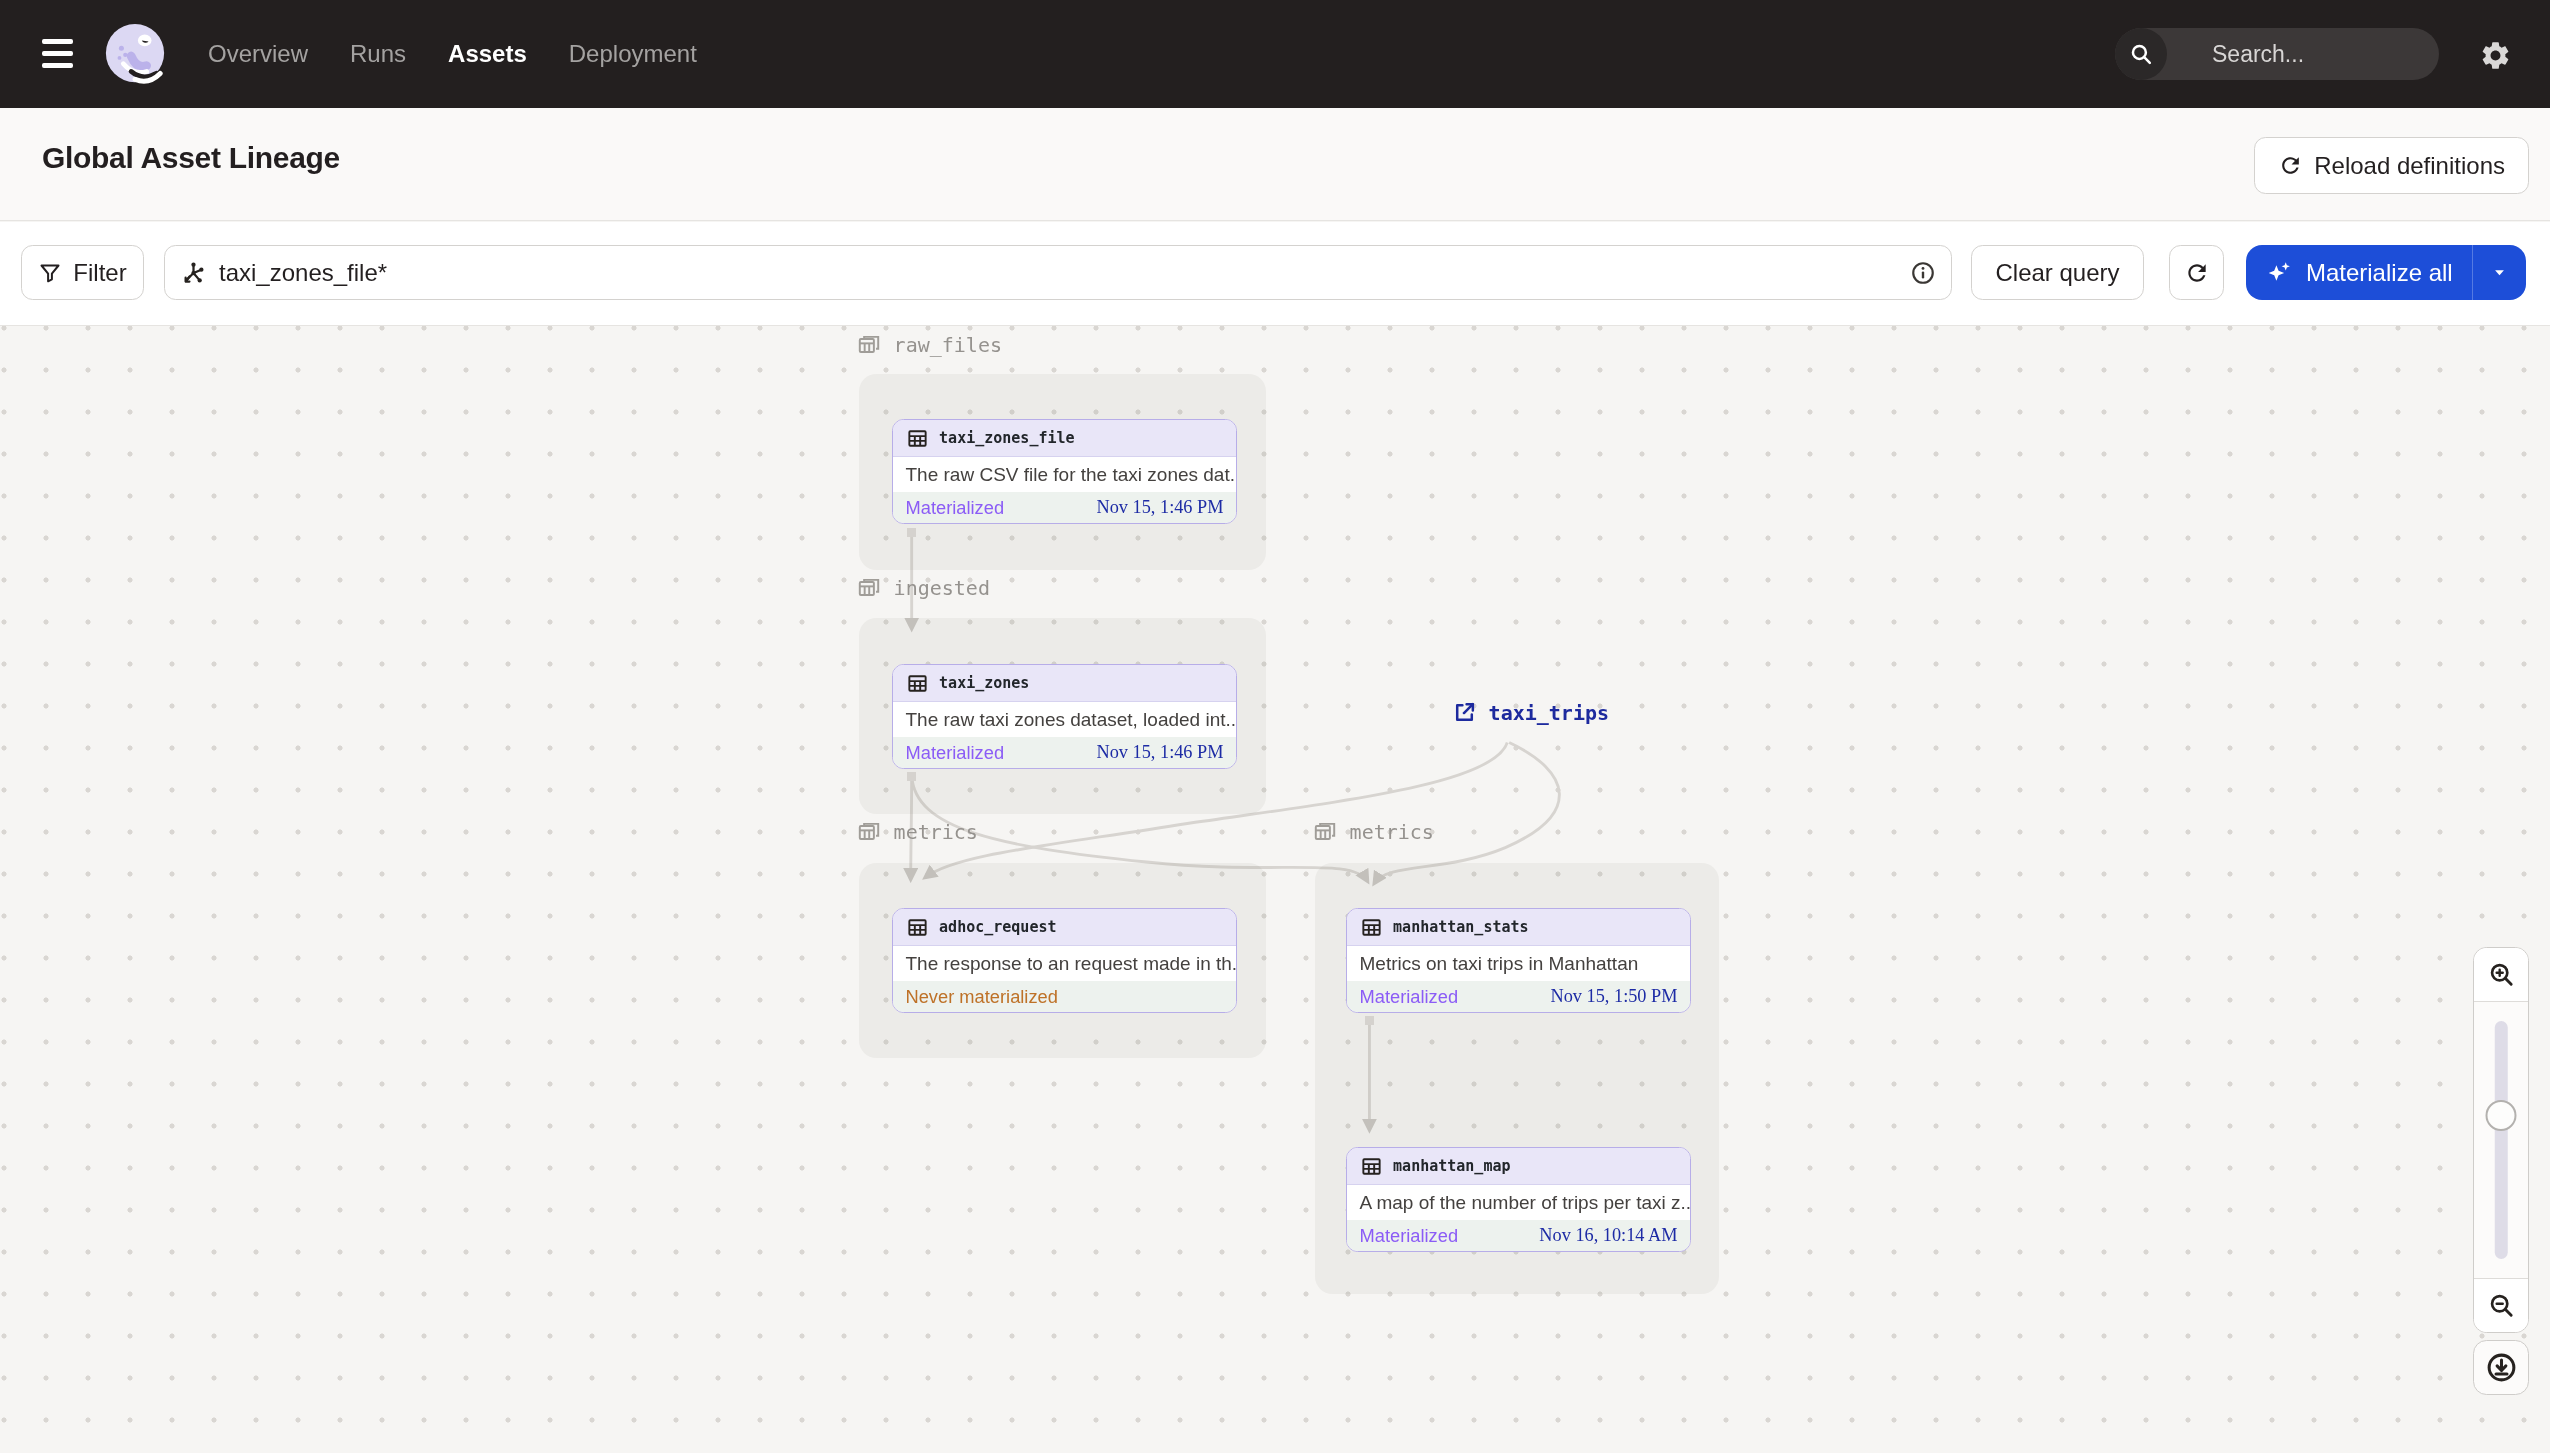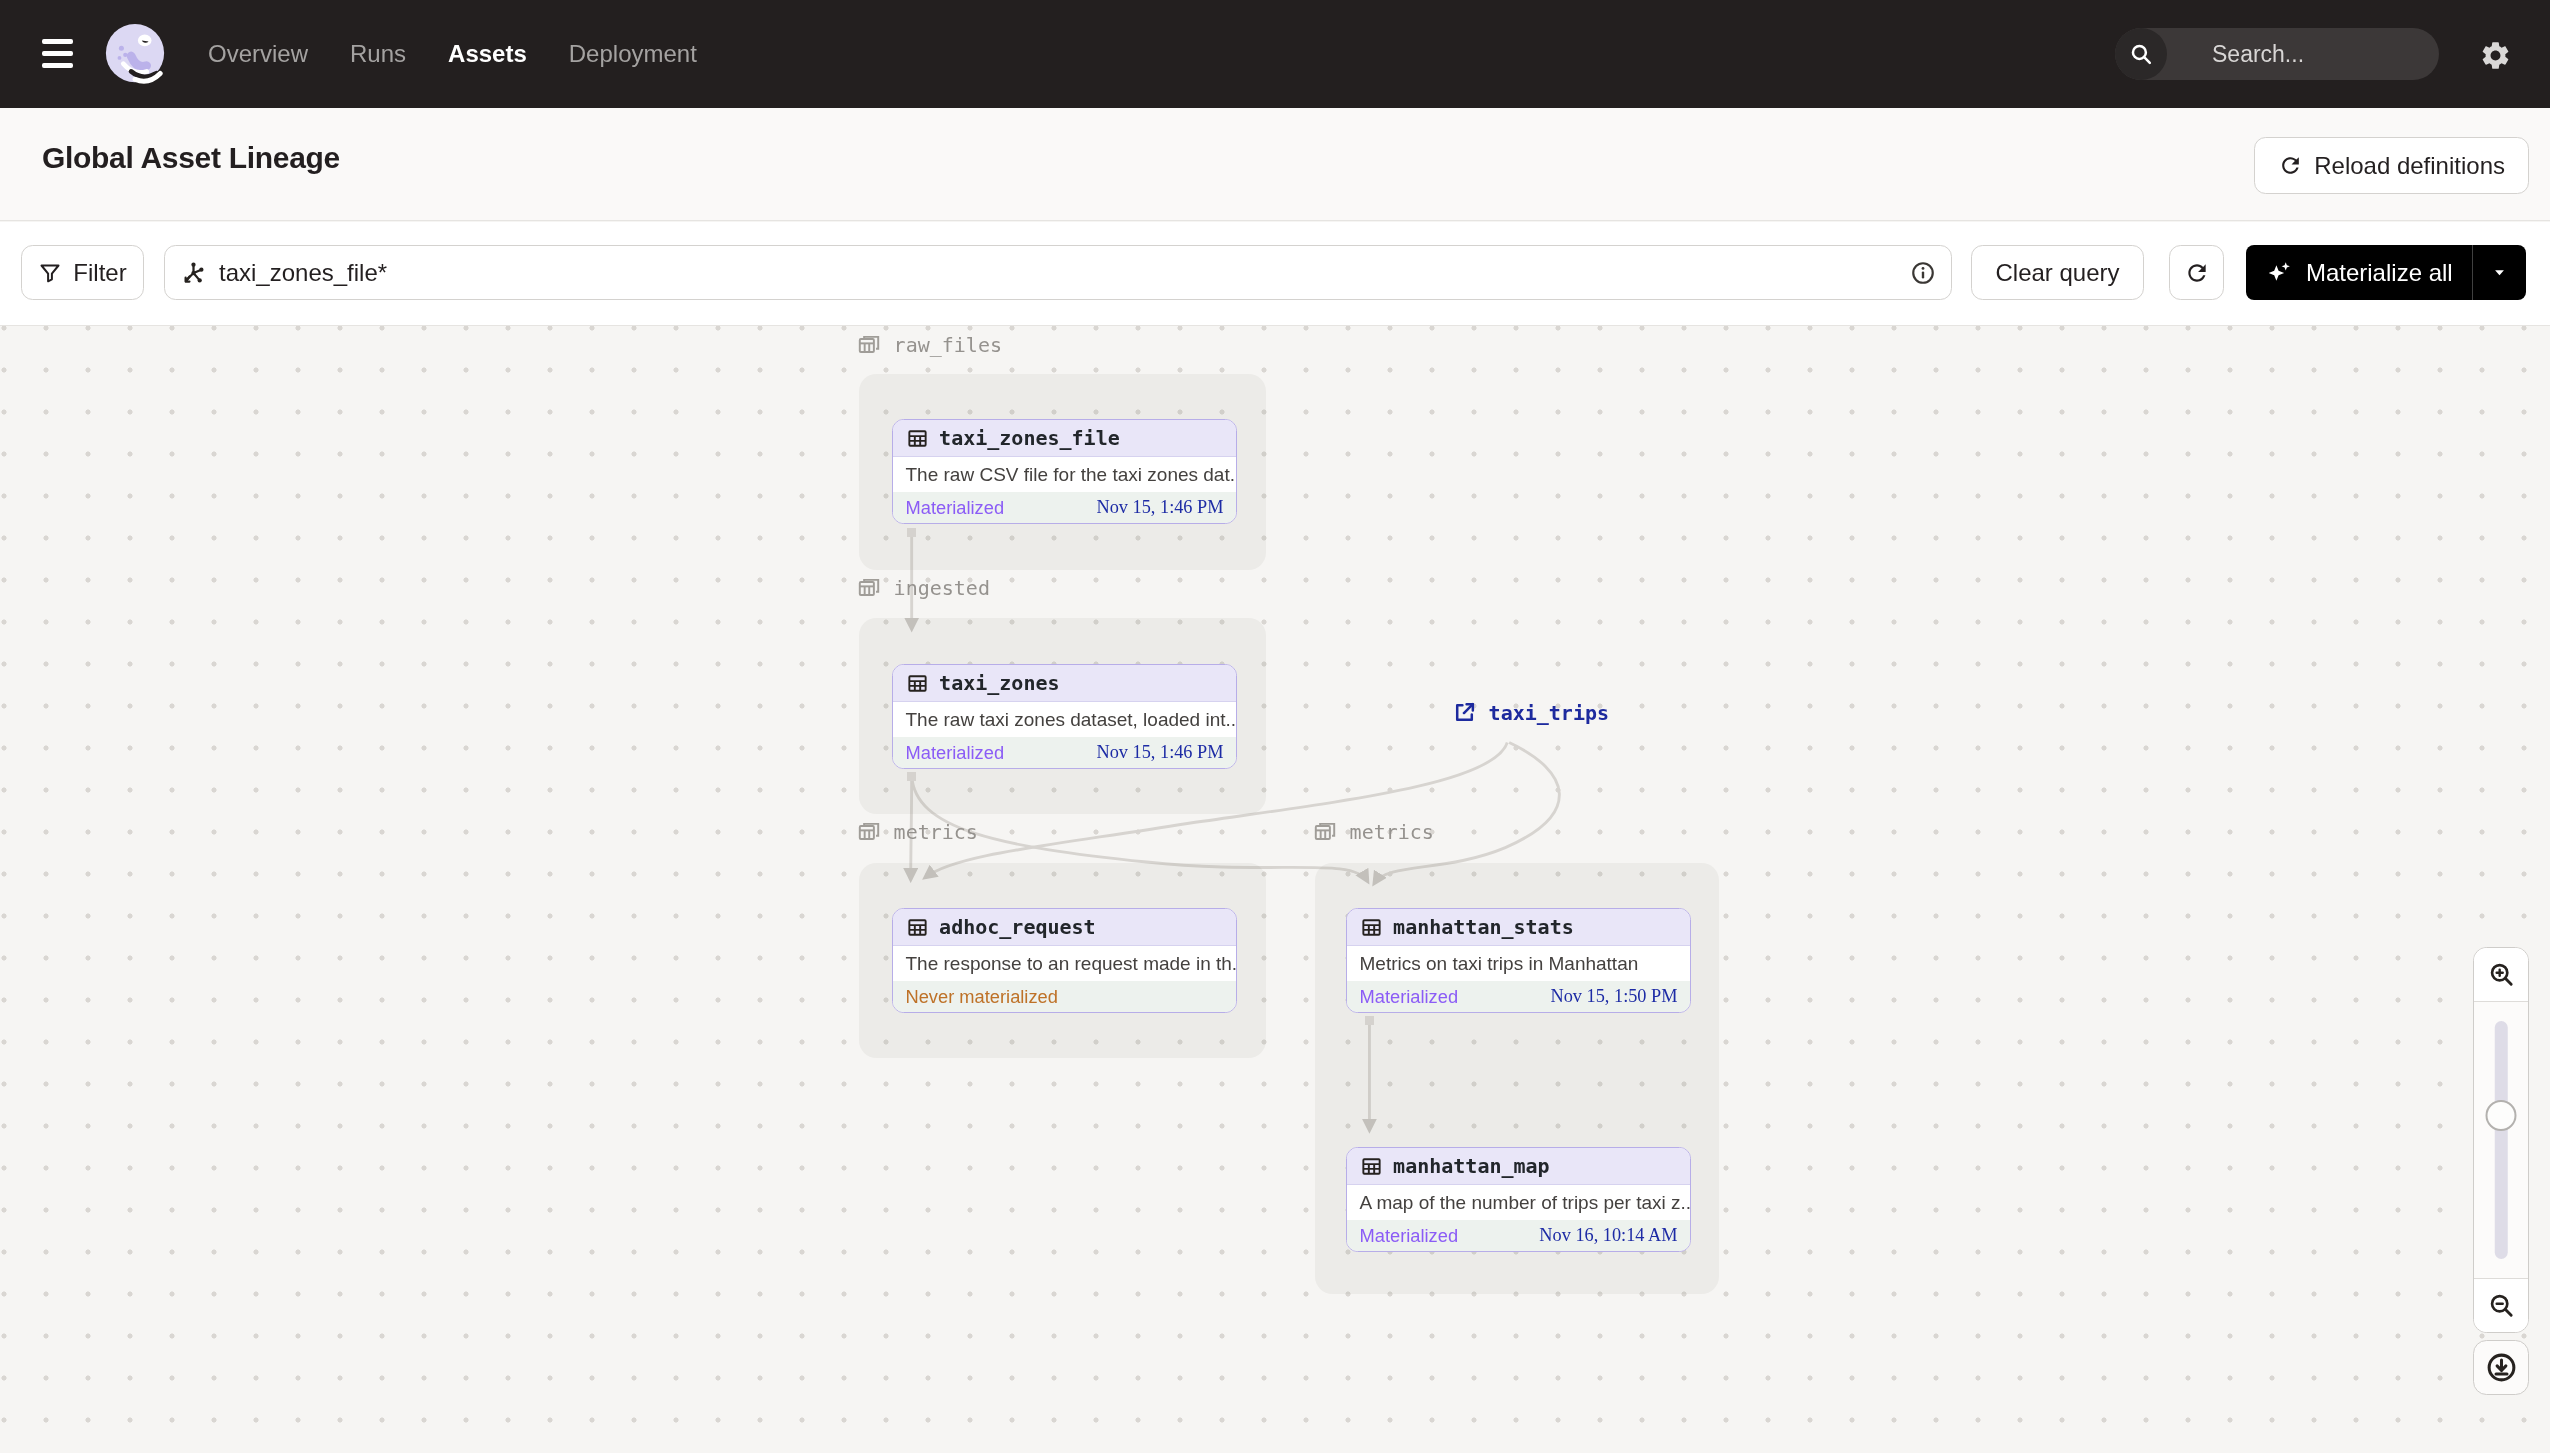--- a/index.html
+++ b/index.html
@@ -26,36 +26,36 @@
   .reload-btn { position:absolute; right:21px; top:29px; height:57px; padding:0 23px; background:#FFFFFF; border:1.4px solid #D4D2CF; border-radius:11.6px; display:flex; align-items:center; gap:11.6px; font-size:24px; color:#231F20; cursor:pointer; }
 
   
   .toolbar { position:absolute; left:0; top:222px; width:2550px; height:104px; background:#FFFFFF; border-bottom:1px solid #E6E4E1; }
   .btn { background:#FFFFFF; border:1.4px solid #D4D2CF; border-radius:11.6px; display:flex; align-items:center; justify-content:center; font-size:24px; color:#231F20; cursor:pointer; }
   .filter-btn { position:absolute; left:21px; top:23px; width:123px; height:55px; gap:11px; }
   .query-box { position:absolute; left:164px; top:23px; width:1788px; height:55px; background:#FFF; border:1.4px solid #D4D2CF; border-radius:11.6px; display:flex; align-items:center; padding:0 15.4px; gap:11.6px; }
   .query-box input { flex:1; border:none; outline:none; font-size:24px; color:#231F20; font-family:"Liberation Sans",sans-serif; background:transparent; }
   .clear-btn { position:absolute; left:1971px; top:23px; width:173px; height:55px; }
   .refresh-btn { position:absolute; left:2169px; top:23px; width:55px; height:55px; }
-  .materialize-btn { position:absolute; left:2246px; top:23px; width:280px; height:55px; background:#000000; border-radius:8px; display:flex; align-items:stretch; color:#FFFFFF; cursor:pointer; overflow:hidden; }
+  .materialize-btn { position:absolute; left:2246px; top:23px; width:280px; height:55px; background:#1d4ed8; border-radius:16px; display:flex; align-items:stretch; color:#FFFFFF; cursor:pointer; overflow:hidden; }
   .materialize-main { flex:1; display:flex; align-items:center; justify-content:center; gap:11.6px; font-size:24px; }
   .materialize-caret { width:54px; border-left:1px solid rgba(255,255,255,0.25); display:flex; align-items:center; justify-content:center; }
 
   
   .canvas { position:absolute; left:0; top:326px; width:2550px; height:1128px;
     background-color:#F6F5F3;
     background-image:radial-gradient(circle, #D9D6D2 2.5px, transparent 2.6px);
     background-size:42px 42px; background-position:25px 23px; }
   .edges { position:absolute; left:0; top:0; width:2550px; height:1128px; }
   .group-box { position:absolute; background:rgba(125,118,108,0.075); border-radius:17.3px; }
   .group-label { position:absolute; display:flex; align-items:center; gap:11.6px; font-family:"DejaVu Sans Mono","Liberation Mono",monospace; font-size:20px; color:#95928E; }
 
   .asset-node { position:absolute; width:345px; border:1.9px solid #B7ADE8; border-radius:11.6px; background:#FFFFFF; overflow:hidden; cursor:pointer; }
   .node-header { height:37px; background:#E9E6F8; display:flex; align-items:center; gap:10.6px; padding:0 12.5px; border-bottom:1px solid rgba(130,120,200,0.18); }
-  .node-name { font-family:"DejaVu Sans Mono","Liberation Mono",monospace; font-weight:700; font-size:20px; color:#22262B; }
+  .node-name { font-family:"DejaVu Sans Mono","Liberation Mono",monospace; font-weight:700; font-size:15px; color:#22262B; }
   .node-desc { height:35px; display:flex; align-items:center; padding:0 12.5px; font-size:19px; color:#44413F; white-space:nowrap; overflow:hidden; }
   .node-footer { height:31px; background:#EDF2EE; display:flex; align-items:center; justify-content:space-between; padding:0 12.5px; font-size:18.3px; }
   .status-materialized { color:#8b5cf6;text-align:center; }
   .status-never { color:#BE7127; }
   .node-time { color:#1D2BA5;font-family:Liberation Serif, serif; }
 
   .external-asset { position:absolute; display:flex; align-items:center; gap:11.6px; cursor:pointer; }
   .external-asset .name { font-family:"DejaVu Sans Mono","Liberation Mono",monospace; font-weight:700; font-size:20px; color:#1D2A9E; }
 
   .edge-stub { position:absolute; width:8.7px; height:8.7px; background:#DDDAD6; }

